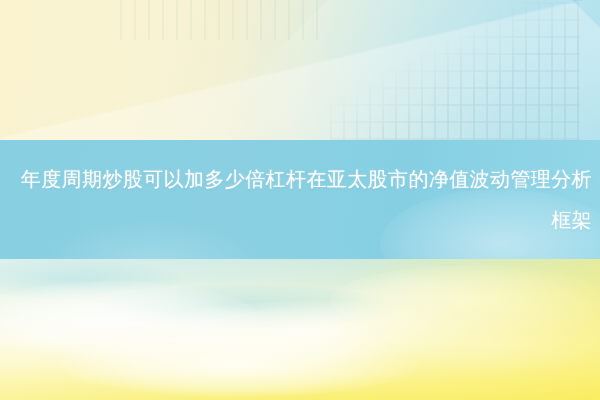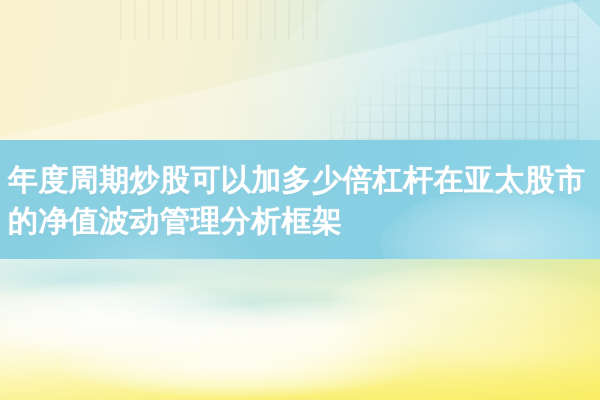--- a/index.html
+++ b/index.html
@@ -125,25 +125,25 @@
     border-radius: 50%;
     background: radial-gradient(ellipse at 50% 50%,
         rgba(255,255,255,0.20) 0%,
         rgba(255,255,255,0) 72%);
   }
 
   .title-text {
     position: relative;
     z-index: 3;
     width: 592px;
-    text-align: left;
+    text-align: right;
     color: #ffffff;
     font-family: "DejaVu Sans", "Liberation Sans", sans-serif;
-    font-weight: 700;
-    font-size: 30px;
+    font-weight: 400;
+    font-size: 20px;
     line-height: 41px;
     letter-spacing: 0.4px;
     text-shadow:
       0 0 2px rgba(255,255,255,0.55),
       0 1px 2px rgba(110,175,195,0.45);
     white-space: normal;
     word-break: break-all;
     padding: 0 4px;
     box-sizing: border-box;
   }

